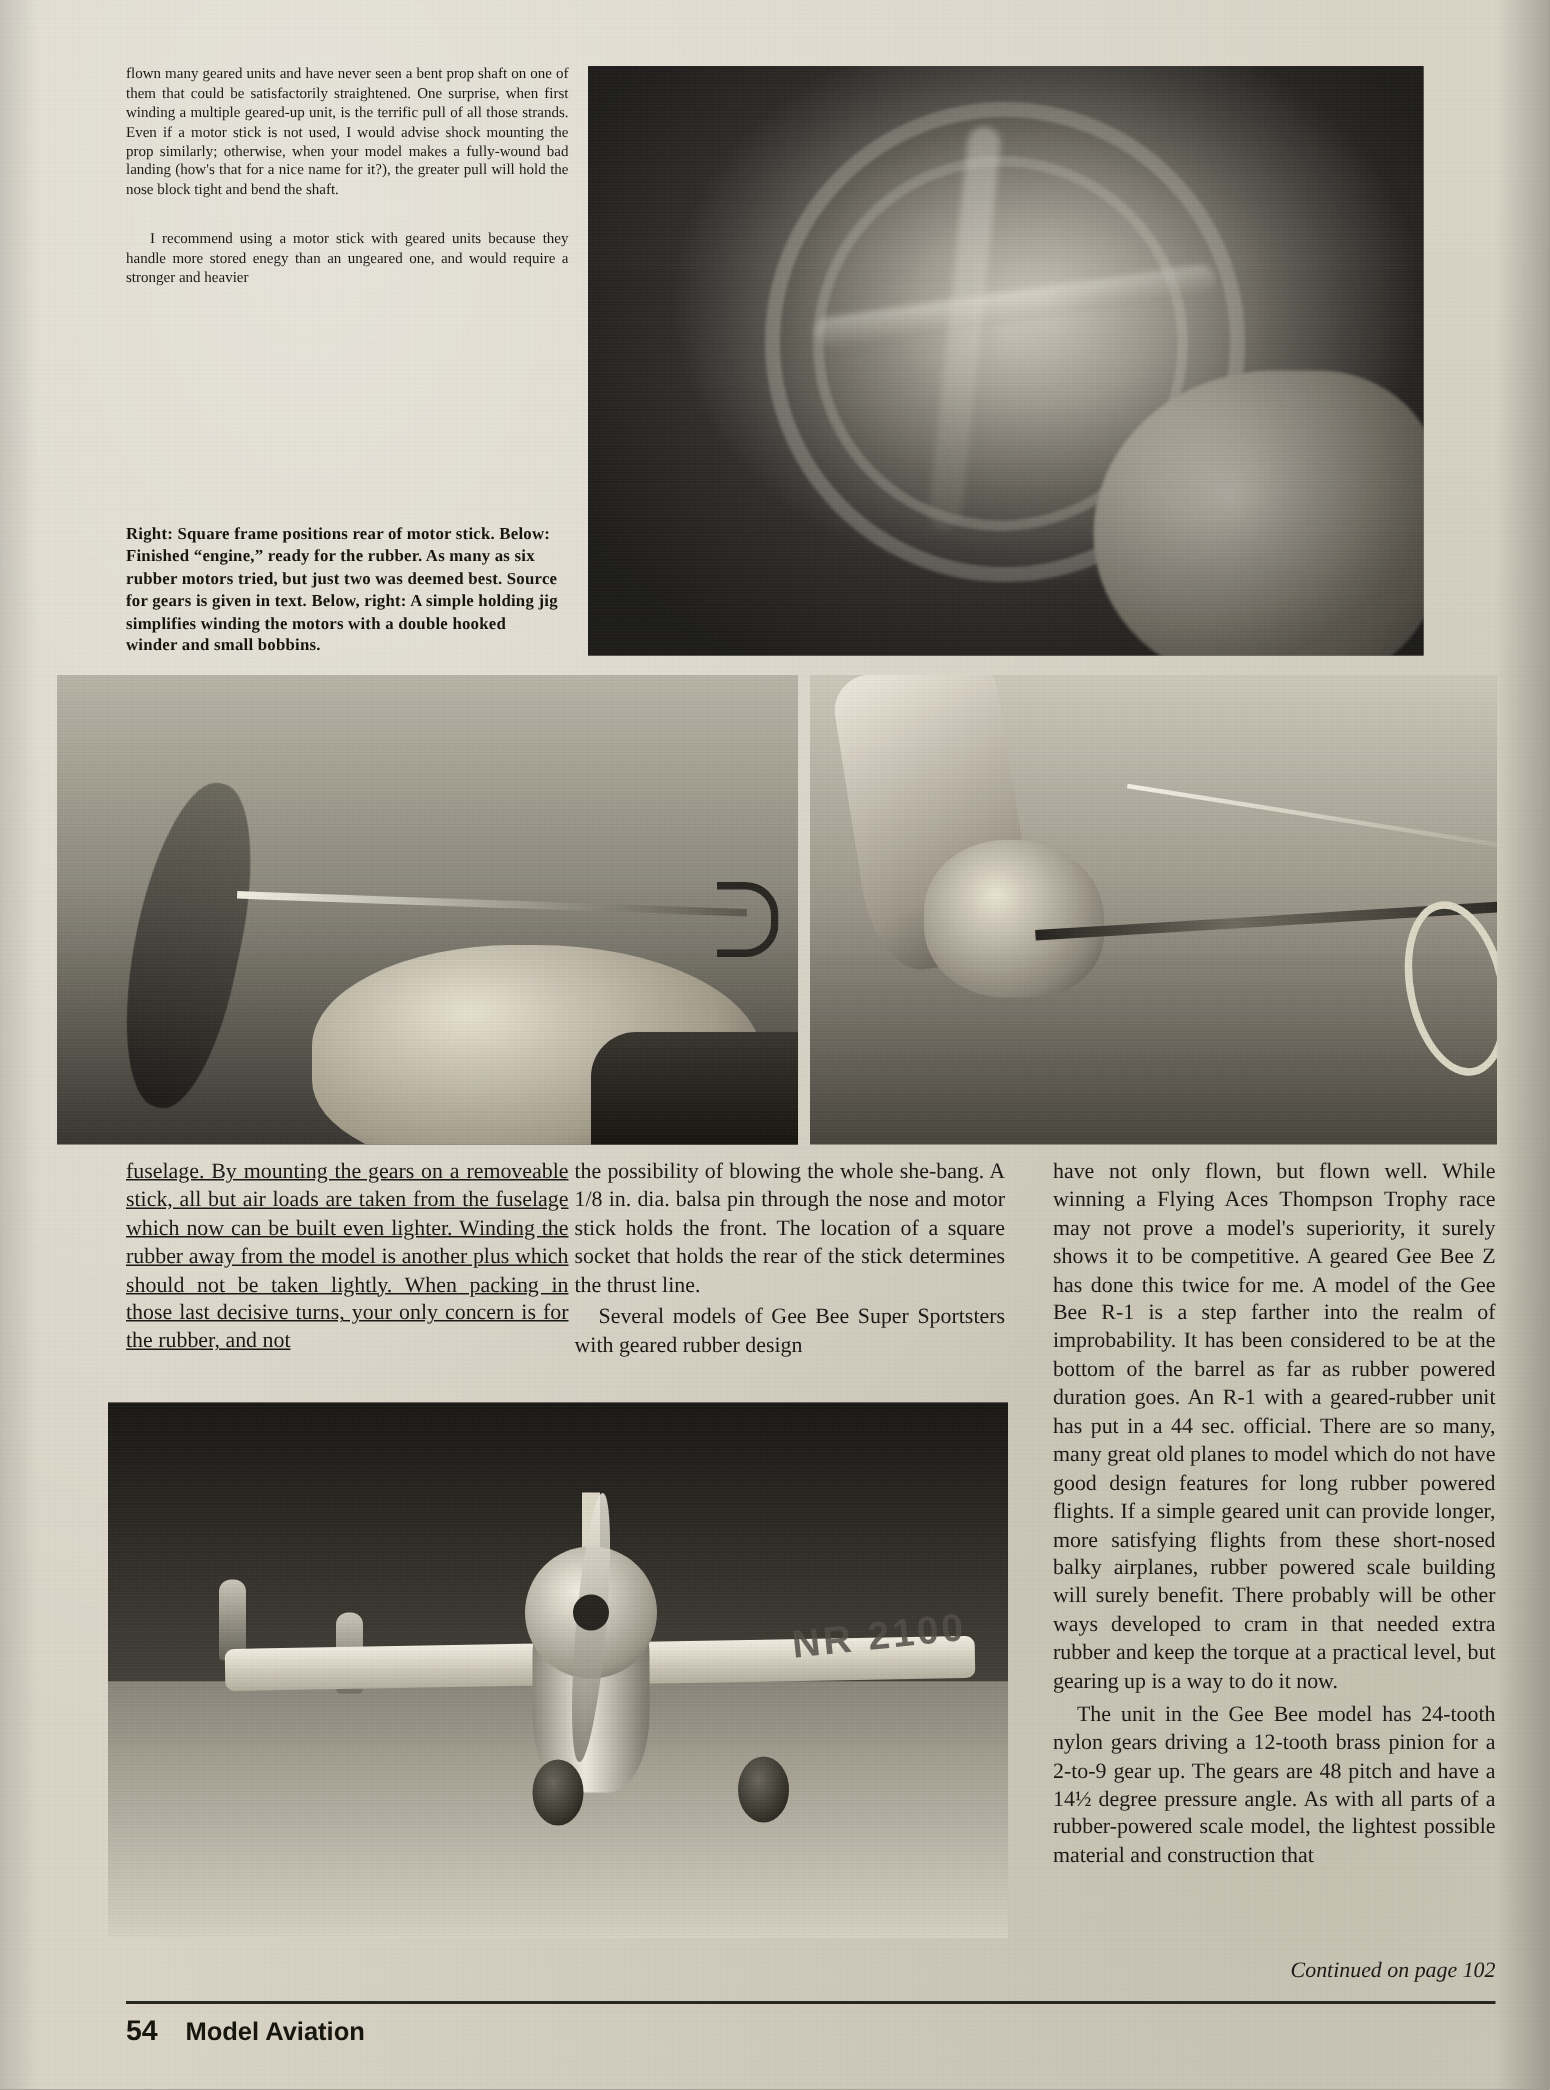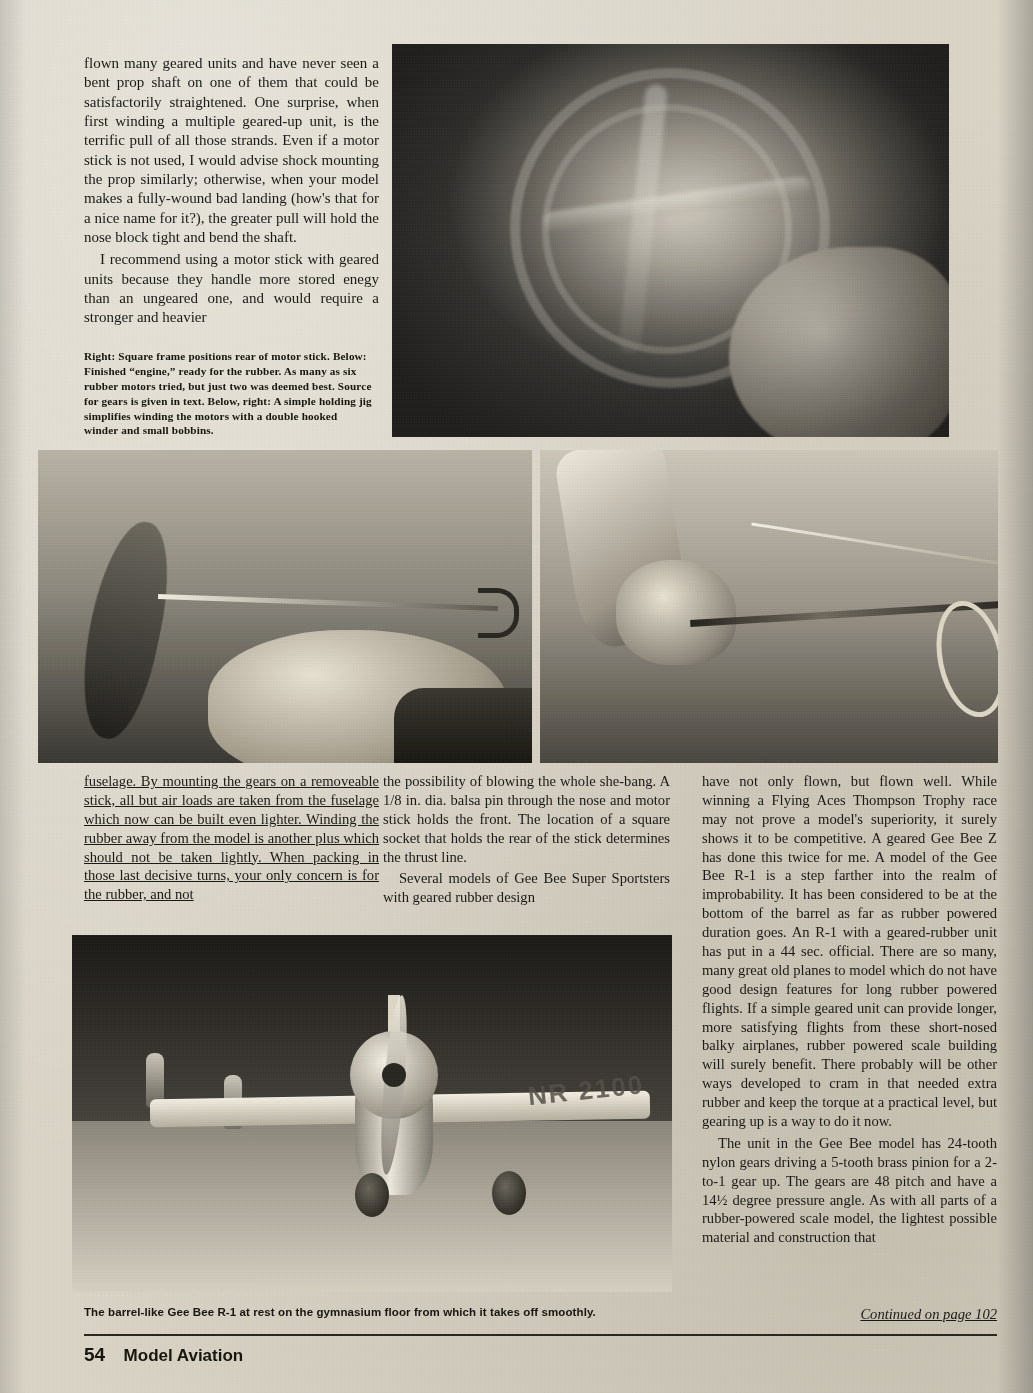--- a/index.html
+++ b/index.html
@@ -30,29 +30,29 @@
     opacity: 0.22;
     background-image:
       repeating-linear-gradient(0deg, rgba(0,0,0,0.05) 0px, rgba(0,0,0,0.05) 1px, rgba(255,255,255,0) 1px, rgba(255,255,255,0) 3px),
       repeating-linear-gradient(90deg, rgba(0,0,0,0.04) 0px, rgba(0,0,0,0.04) 1px, rgba(255,255,255,0) 1px, rgba(255,255,255,0) 4px);
   }
 
   
   .col-top-left {
     position: absolute;
     left: 84px;
-    top: 54px;
+    top: 44px;
     width: 295px;
-    font-size: 15px;
+    font-size: 10px;
     line-height: 1.29;
     color: #1b1a17;
     text-align: justify;
   }
   .col-top-left p { margin: 0 0 0 0; }
-  .col-top-left p.indent { text-indent: 16px; margin-top: 3px; }
+  .col-top-left p.indent { text-indent: 16px; margin-top: 20px; }
 
   .caption-bold {
     position: absolute;
     left: 84px;
     top: 349px;
     width: 290px;
     font-family: Liberation Serif, serif;
     font-weight: bold;
     font-size: 11.2px;
     line-height: 1.33;
@@ -265,21 +265,20 @@
   .bodycol p.indent { text-indent: 16px; margin-top: 3px; }
 
   .continued {
     position: absolute;
     left: 702px; top: 1306px; width: 295px;
     text-align: right;
     font-family: "Liberation Serif", serif;
     font-style: italic;
     font-size: 14.6px;
     color: #1b1a17;
-    text-decoration: underline;
   }
 
   
   .footer-rule {
     position: absolute;
     left: 84px; top: 1334px; width: 913px; height: 2px;
     background: #2a2823;
   }
   .folio {
     position: absolute;
@@ -345,41 +344,40 @@
     <p>fuselage. By mounting the gears on a removeable stick, all but air loads are taken from the fuselage which now can be built even lighter. Winding the rubber away from the model is another plus which should not be taken lightly. When packing in those last decisive turns, your only concern is for the rubber, and not</p>
   </div>
 
   <div class="bodycol" id="col-b2">
     <p>the possibility of blowing the whole she-bang. A 1/8 in. dia. balsa pin through the nose and motor stick holds the front. The location of a square socket that holds the rear of the stick determines the thrust line.</p>
     <p class="indent">Several models of Gee Bee Super Sportsters with geared rubber design</p>
   </div>
 
   <div class="bodycol" id="col-b3">
     <p>have not only flown, but flown well. While winning a Flying Aces Thompson Trophy race may not prove a model's superiority, it surely shows it to be competitive. A geared Gee Bee Z has done this twice for me. A model of the Gee Bee R-1 is a step farther into the realm of improbability. It has been considered to be at the bottom of the barrel as far as rubber powered duration goes. An R-1 with a geared-rubber unit has put in a 44 sec. official. There are so many, many great old planes to model which do not have good design features for long rubber powered flights. If a simple geared unit can provide longer, more satisfying flights from these short-nosed balky airplanes, rubber powered scale building will surely benefit. There probably will be other ways developed to cram in that needed extra rubber and keep the torque at a practical level, but gearing up is a way to do it now.</p>
-    <p class="indent">The unit in the Gee Bee model has 24-tooth nylon gears driving a 5-tooth brass pinion for a 2-to-1 gear up. The gears are 48 pitch and have a 14½ degree pressure angle. As with all parts of a rubber-powered scale model, the lightest possible material and construction that</p>
+    <p class="indent">The unit in the Gee Bee model has 24-tooth nylon gears driving a 12-tooth brass pinion for a 2-to-9 gear up. The gears are 48 pitch and have a 14½ degree pressure angle. As with all parts of a rubber-powered scale model, the lightest possible material and construction that</p>
   </div>
 
   <div class="photo" id="photo-geebee">
     <div class="backwall"></div>
     <div class="floor"></div>
     <div class="person p1"></div>
     <div class="person p2"></div>
     <div class="wing"></div>
     <div class="tail"></div>
     <div class="fuselage"></div>
     <div class="cowl"></div>
     <div class="prop"></div>
     <div class="spinner"></div>
     <div class="wheel wl"></div>
     <div class="wheel wr"></div>
     <div class="reg">NR 2100</div>
     <div class="ph-grain"></div>
   </div>
 
-  <div class="photo-caption">The barrel-like Gee Bee R-1 at rest on the gymnasium floor from which it takes off smoothly.</div>
 
   <div class="continued">Continued on page 102</div>
 
   <div class="footer-rule"></div>
   <div class="folio">
     <span class="num">54</span>
     <span class="mag">Model Aviation</span>
   </div>
 
   <div class="grain"></div>

